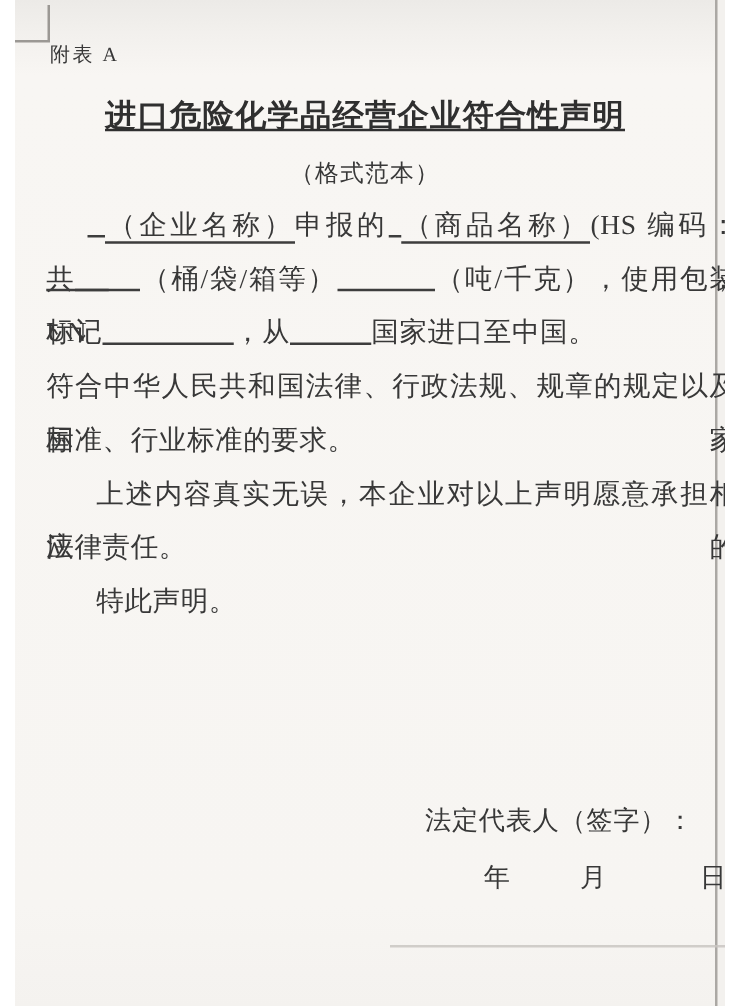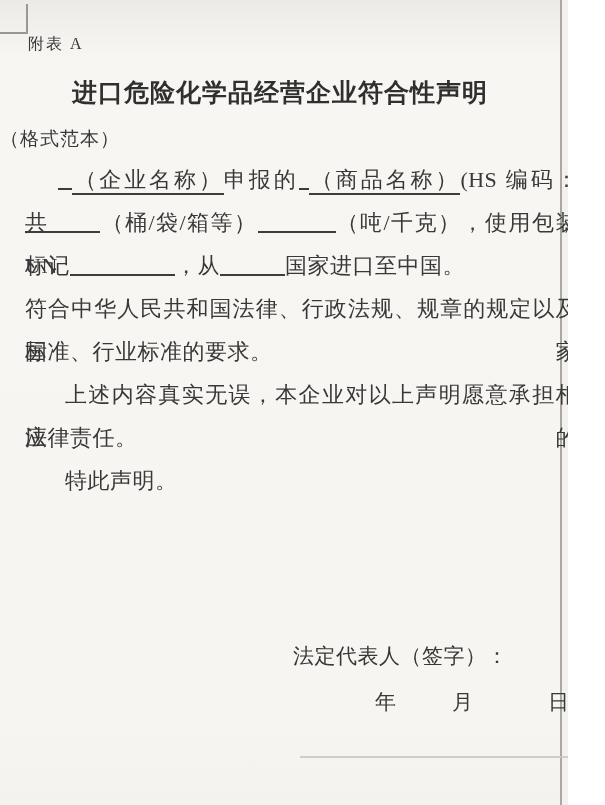--- a/index.html
+++ b/index.html
@@ -4,50 +4,51 @@
 <style>
   html, body { margin:0; padding:0; }
   body {
     width:605px; height:805px; overflow:hidden;
     font-family:"Liberation Serif","DejaVu Serif",serif;
   }
   .page {
     position:relative; width:568px; height:805px; overflow:hidden;
     background:linear-gradient(180deg,#eceae7 0px,#f2f0ed 26px,#f8f6f3 60px,#f7f5f2 90%,#f4f2ef 100%);
     color:#383838;
+    margin-left:12px;
   }
   
   .mark { position:absolute; background:#9b9894; }
   .tl-v { left:26px; top:4px;  width:2px;  height:29px; }
   .tl-h { left:0;    top:32px; width:28px; height:2px;  }
   .tr-v { left:589px; top:10px; width:2px;  height:29px; }
   .tr-h { left:589px; top:38px; width:16px; height:2px;  }
   
   .edge-line { position:absolute; right:6px; top:0; bottom:0; width:2px; background:#aba8a4; }
   .edge-strip { position:absolute; right:0; top:0; bottom:0; width:6px; background:#f3f1ee; }
   .scan-line { position:absolute; left:300px; top:756px; width:302px; height:2px; background:#c9c6c2; opacity:.85; }
 
   .appendix { position:absolute; left:28px; top:34px; font-size:16px; letter-spacing:2px; }
   .title {
     position:absolute; left:0; right:8px; top:76px; text-align:center;
     font-family:"Liberation Sans","DejaVu Sans",sans-serif;
-    font-size:25px; font-weight:bold; color:#2f2f2f; letter-spacing:1px;
+    font-size:25px; font-weight:bold; color:#2f2f2f; letter-spacing:1px;text-decoration:underline;
   }
-  .subtitle { position:absolute; left:0; right:8px; top:126px; font-size:19px; letter-spacing:1px; }
+  .subtitle { position:absolute; left:0; right:8px; top:126px; text-align:center; font-size:19px; letter-spacing:1px; }
 
   .content { position:absolute; left:25px; top:158px; width:553px; font-size:22px; }
   .line { height:43px; line-height:43px; letter-spacing:.5px; }
   .j { text-align:justify; text-align-last:justify; text-justify:inter-character; }
   .ind1 { text-indent:33px; }
   .ind2 { text-indent:40px; }
   .ul { border-bottom:2px solid #3d3d3d; padding-bottom:1px; }
   .bl { display:inline-block; height:2px; border-bottom:2px solid #3d3d3d; transform:translateY(3px); }
 
   .sig { position:absolute; left:25px; top:633px; width:553px; font-size:21px; }
-  .sig .line { height:46px; line-height:46px; }
+  .sig .line { height:46px; line-height:46px;text-align:center; }
   .sig-rep    { margin-left:268px; }
   .sig-co     { margin-left:290px; }
   .date-line  { position:relative; }
   .date-line span { position:absolute; top:0; }
   .d-year  { left:350px; }
   .d-month { left:427px; }
   .d-day   { left:523px; }
 </style>
 </head>
 <body>

